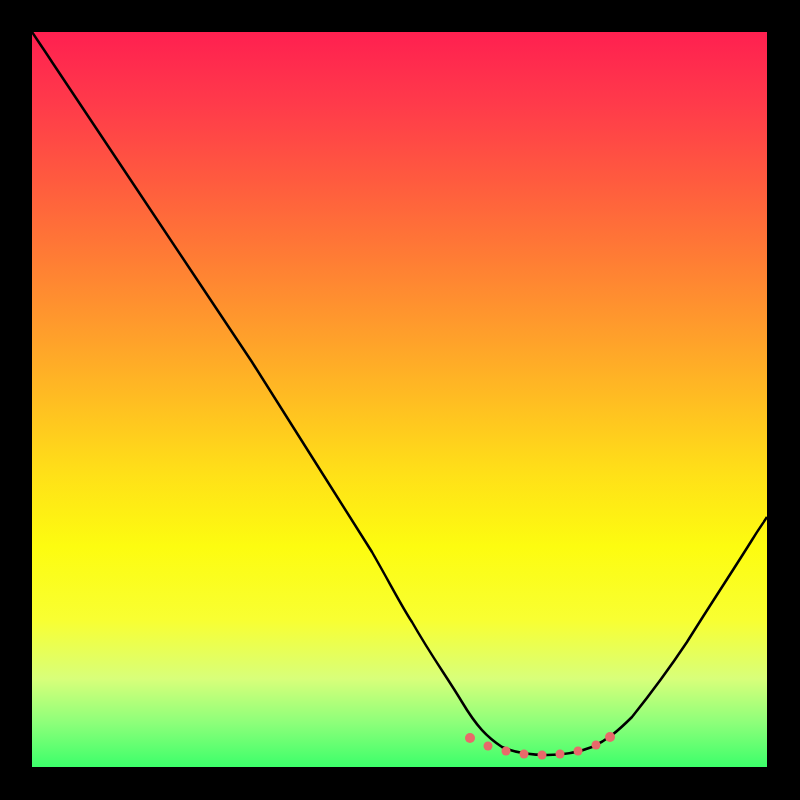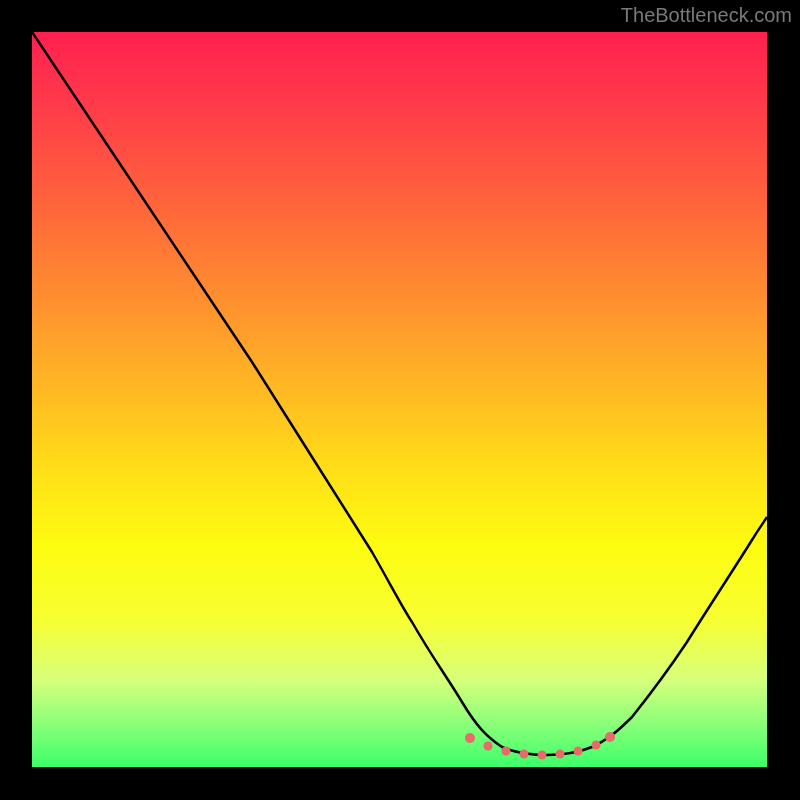--- a/index.html
+++ b/index.html
@@ -59,21 +59,20 @@
     top: 0;
     width: 100%;
     height: 100%;
     z-index: 5;
   }
 </style>
 </head>
 <body>
 
 <div class="chart-container">
-  <div class="watermark">TheBottleneck.com</div>
   <div class="plot-area">
     <div class="gradient-bg"></div>
     <svg class="curve" viewBox="0 0 735 735" preserveAspectRatio="none">
       <path d="M 0 0
                C 10 15, 15 22, 20 30
                C 40 60, 50 75, 60 90
                L 100 150
                L 160 240
                L 220 330
                L 280 425

